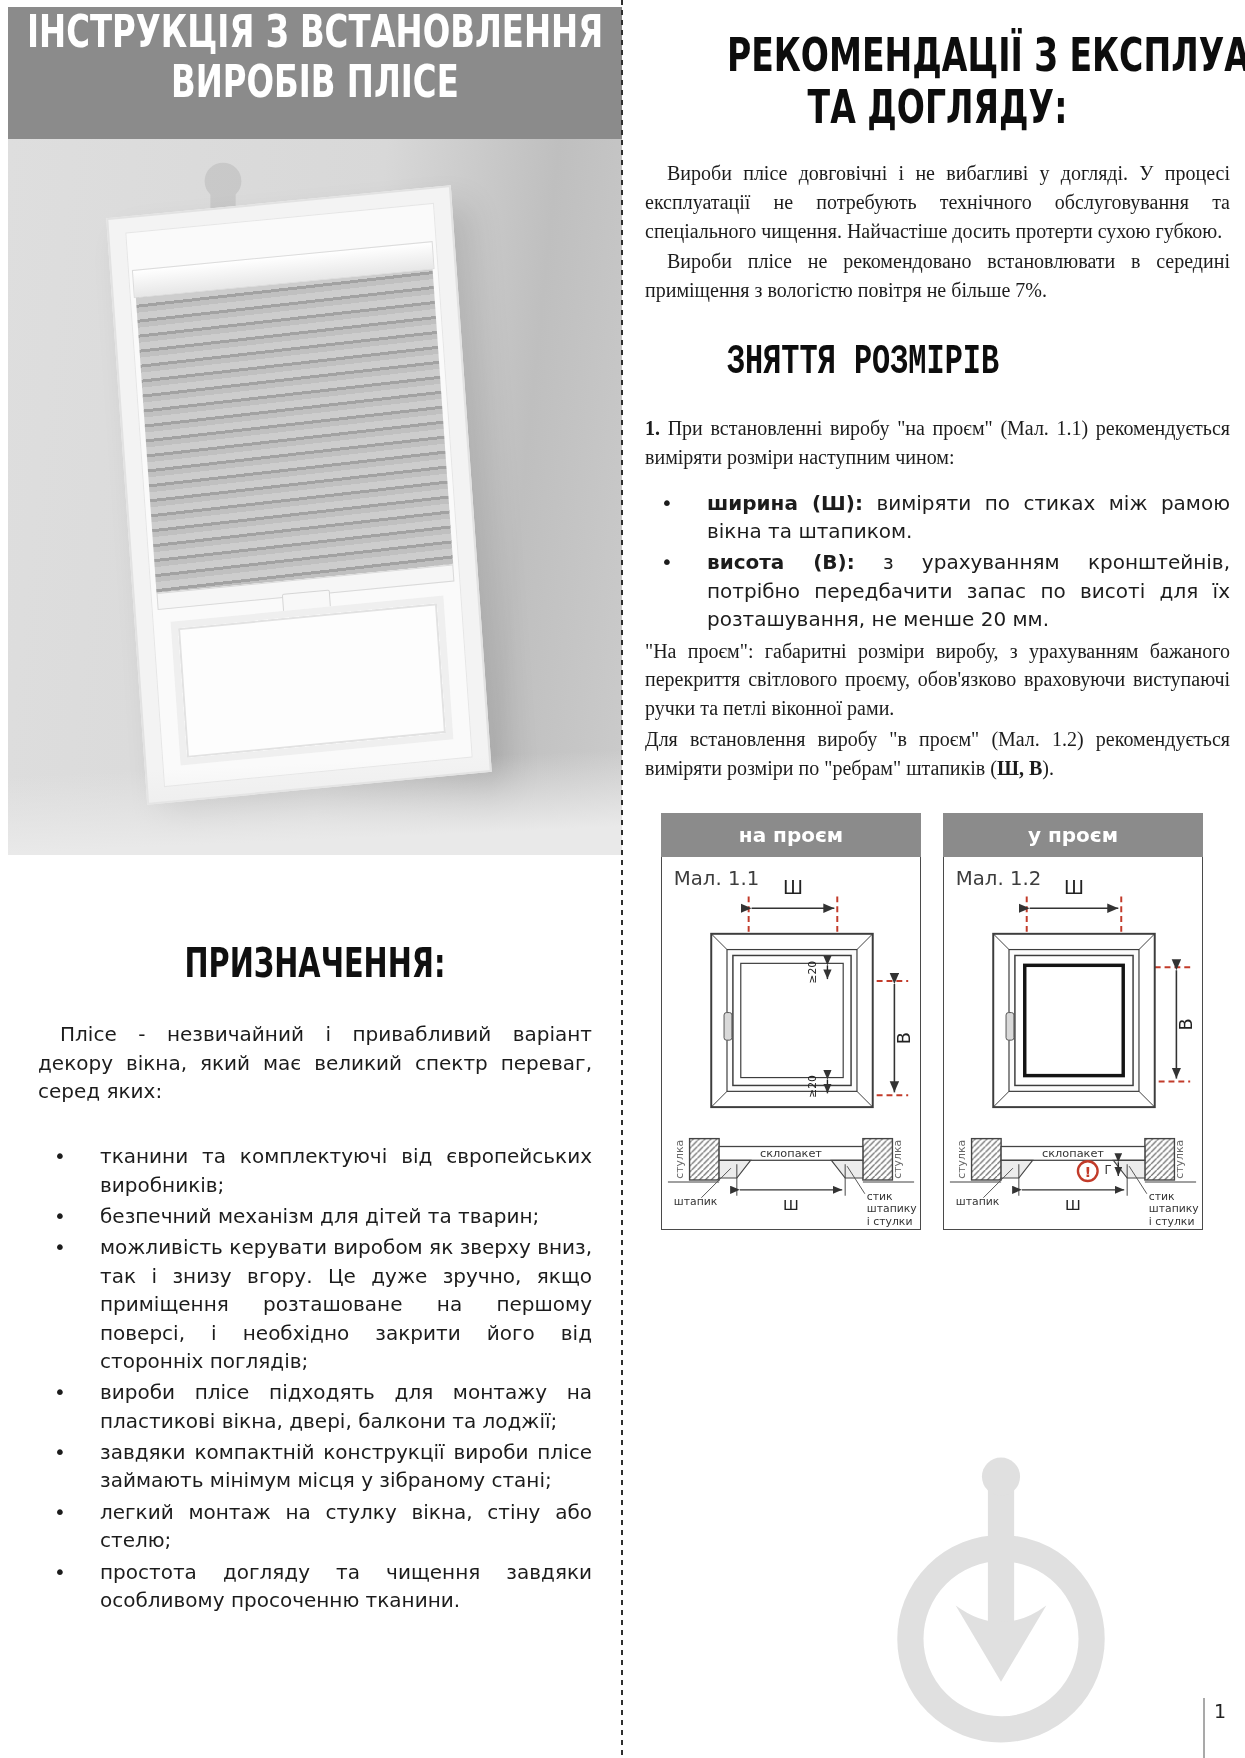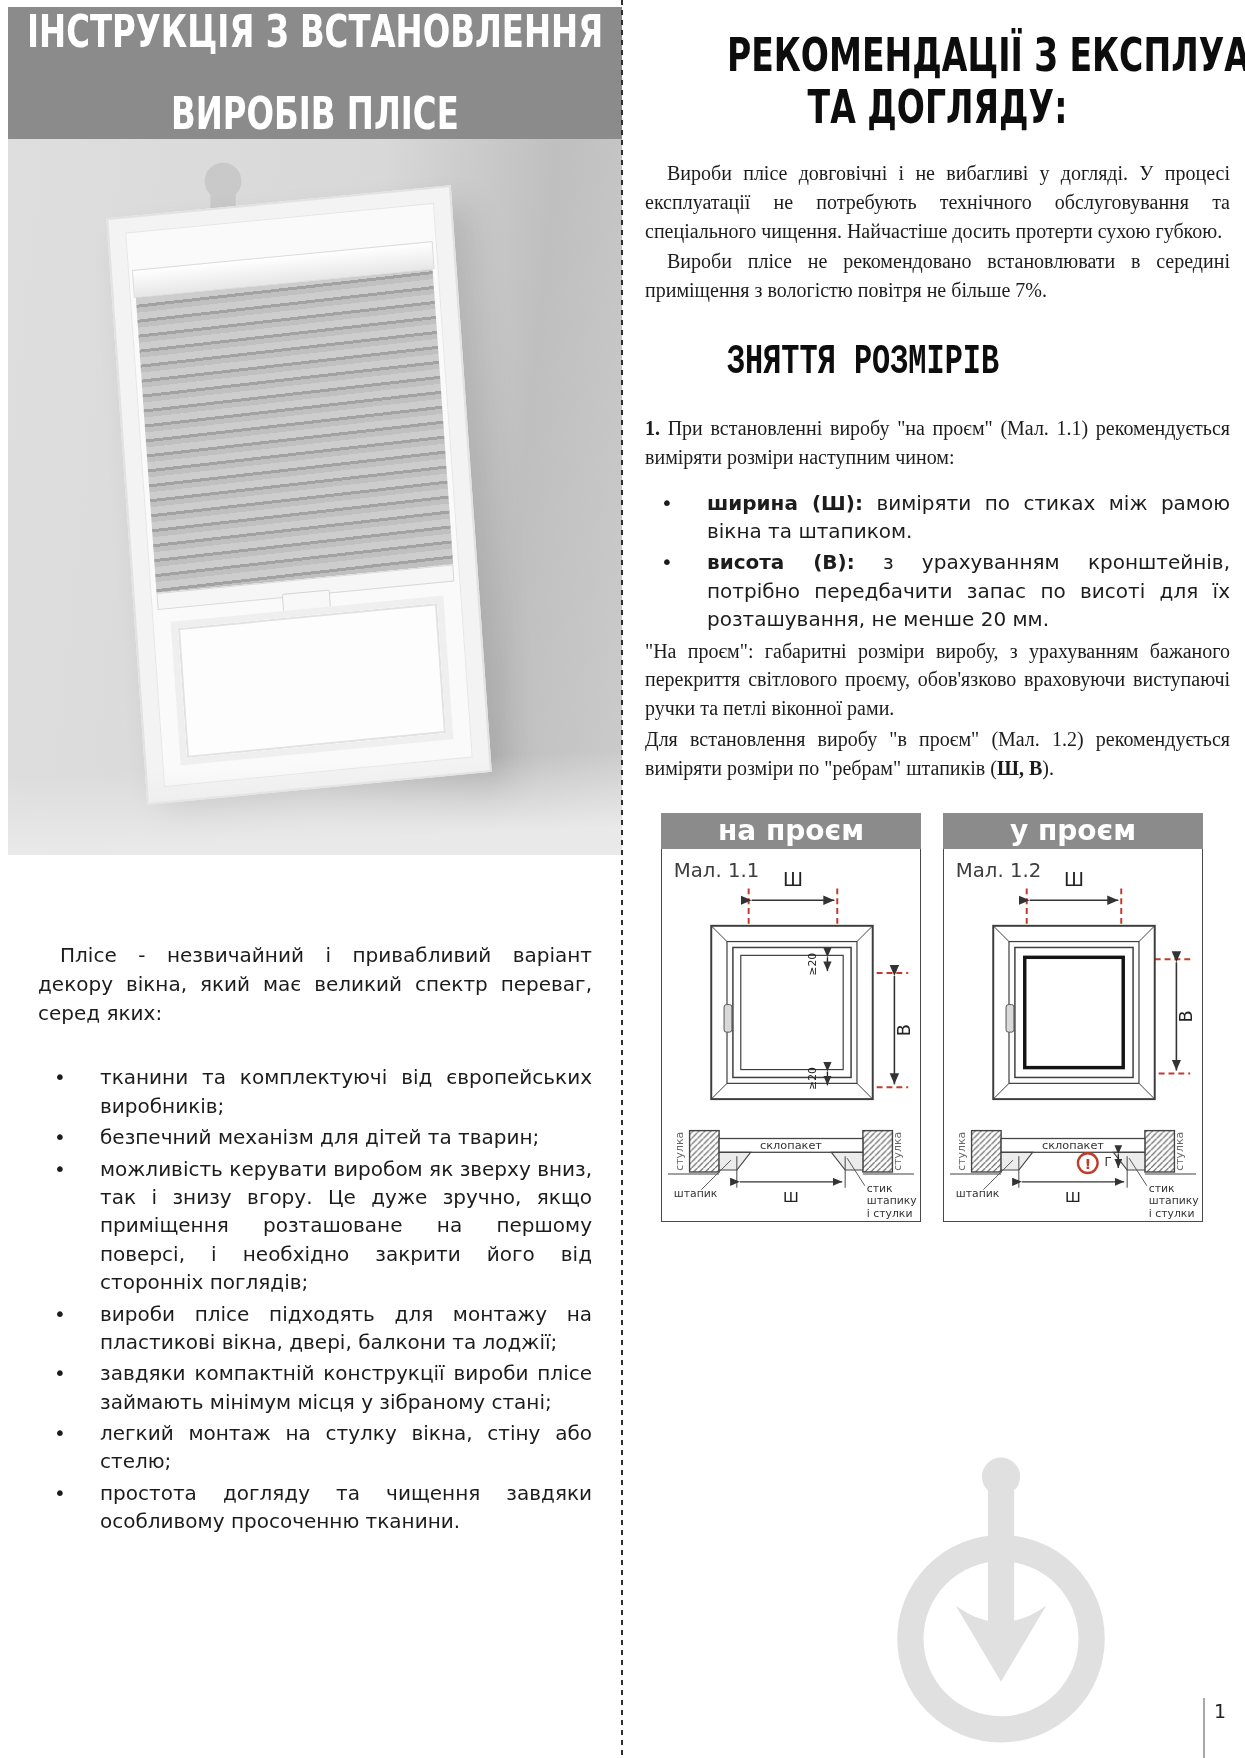--- a/index.html
+++ b/index.html
@@ -1,21 +1,21 @@
 <!DOCTYPE html>
 <html lang="uk"><head>
 <meta charset="utf-8">
 <style>
   html,body{margin:0;padding:0;background:#fff;}
   .page{position:relative;width:1245px;height:1758px;background:#fff;overflow:hidden;
         font-family:"DejaVu Sans",sans-serif;color:#1c1c1c;}
 
   
   .left-col{position:absolute;left:8px;top:7px;width:614px;}
-  .banner{height:132px;background:#8b8b8b;display:flex;flex-direction:column;justify-content:space-between;align-items:center;}
+  .banner{height:132px;background:#8b8b8b;display:flex;flex-direction:column;justify-content:flex-start;align-items:center;}
   .banner .cnd{color:#fff;}
   .cnd{display:block;font-weight:bold;transform:scaleX(0.72);transform-origin:50% 50%;white-space:nowrap;line-height:1.12;}
   .banner .l1{font-size:45px;}
   .banner .l2{font-size:45px;}
 
   
   .photo{position:relative;height:716px;overflow:hidden;
          background:linear-gradient(96deg,#dedede 0%,#d8d8d8 55%,#bfbfbf 80%,#cbcbcb 100%);}
   .photo-floor{position:absolute;bottom:-18px;left:-10px;right:-10px;height:110px;
                background:linear-gradient(180deg,rgba(235,235,235,0) 0%,#e9e9e9 70%);transform:skewY(-2.5deg);}
@@ -56,22 +56,22 @@
   .h-sizes .cnd{font-size:42px;color:#0d0d0d;}
   .right-col .body-p{margin-bottom:2px;font-family:Liberation Serif, serif;}
   .sp-before{margin-top:26px;}
   .ital{font-style:italic;}
   ul.dots.tight{margin-top:17px;}
   .lead-b{font-weight:bold;}
 
   
   .diagrams{display:flex;gap:22px;margin:30px 0 0 16px;position:relative;z-index:2;}
   .panel{width:260px;}
-  .panel-head{height:36px;background:#8b8b8b;display:flex;align-items:center;justify-content:center;
-              color:#fff;font-weight:bold;font-size:28px;}
+  .panel-head{height:44px;background:#8b8b8b;display:flex;align-items:center;justify-content:center;
+              color:#fff;font-weight:bold;font-size:20px;}
   .panel-box{border:1.5px solid #4a4a4a;border-top:none;background:transparent;}
   .panel-box svg{display:block;width:100%;height:auto;}
   svg text{font-family:"DejaVu Sans",sans-serif;}
 
   .attn{margin-top:24px;}
   .attn-label{display:inline-block;font-weight:bold;font-size:23px;transform:scaleX(0.8);
               transform-origin:left bottom;margin-right:-16px;}
 
   .pagenum{position:absolute;left:1203px;top:1698px;display:flex;gap:9px;}
   .pn-line{width:2px;height:60px;background:#a9a9a9;}
@@ -108,20 +108,23 @@
         <div class="headrail"></div>
         <div class="pleats"></div>
         <div class="bottomrail"></div>
         <div class="pull-tab"></div>
         <div class="glass"></div>
       </div>
       <div class="photo-floor"></div>
     </div>
 
     <div class="left-text">
+      <h2 class="h-purpose">
+        <span class="cnd">ПРИЗНАЧЕННЯ:</span>
+      </h2>
       <p class="body-p ind">Плісе - незвичайний і привабливий варіант декору вікна, який має великий спектр переваг, серед яких:</p>
       <ul class="dots">
         <li>тканини та комплектуючі від європейських виробників;</li>
         <li>безпечний механізм для дітей та тварин;</li>
         <li>можливість керувати виробом як зверху вниз, так і знизу вгору. Це дуже зручно, якщо приміщення розташоване на першому поверсі, і необхідно закрити його від сторонніх поглядів;</li>
         <li>вироби плісе підходять для монтажу на пластикові вікна, двері, балкони та лоджії;</li>
         <li>завдяки компактній конструкції вироби плісе займають мінімум місця у зібраному стані;</li>
         <li>легкий монтаж на стулку вікна, стіну або стелю;</li>
         <li>простота догляду та чищення завдяки особливому просоченню тканини.</li>
       </ul>

